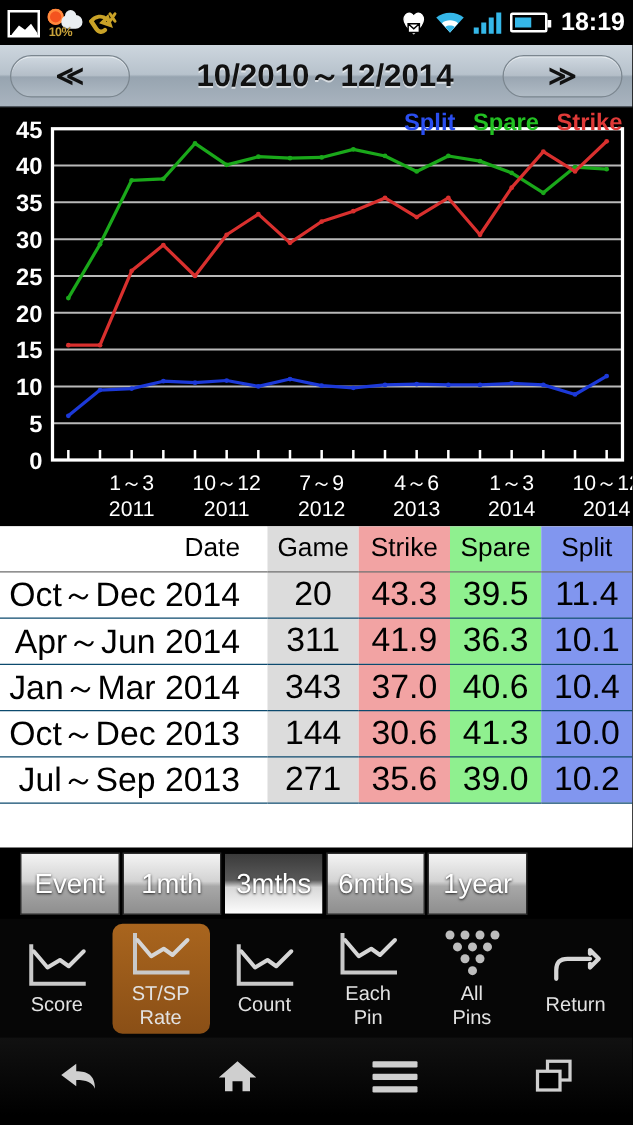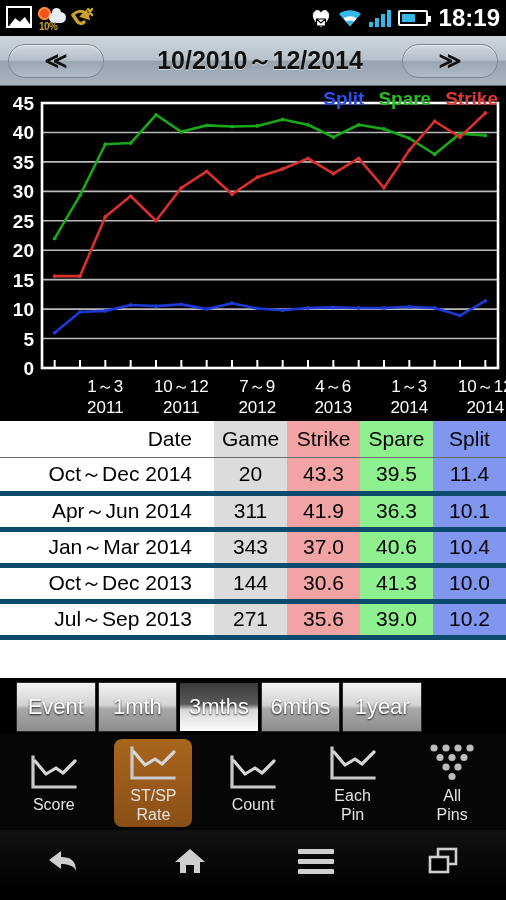--- a/index.html
+++ b/index.html
@@ -12,21 +12,21 @@
   #app { position: relative; width: 506px; height: 900px; background:#000; }
 
   
   .statusbar {
     height: 36px; width: 100%;
     background: #000;
     display: flex; align-items: center;
     padding: 0 6px;
     position: relative;
   }
-  .sb-left { display:flex; align-items:flex-start; gap:4px; }
+  .sb-left { display:flex; align-items:flex-end; gap:4px; }
   .sb-right { display:flex; align-items:center; gap:7px; margin-left:auto; }
   .ic-gallery {
     width: 26px; height: 22px; border: 2px solid #fff; background:#000;
     position: relative; overflow: hidden;
   }
   .ic-gallery::after {
     content:""; position:absolute; left:1px; bottom:0; width:22px; height:11px;
     background: #fff;
     clip-path: polygon(0% 100%, 28% 30%, 50% 62%, 72% 18%, 100% 100%);
   }
@@ -57,21 +57,21 @@
   .ic-signal i:nth-child(1){height:5px;} .ic-signal i:nth-child(2){height:9px;}
   .ic-signal i:nth-child(3){height:13px;} .ic-signal i:nth-child(4){height:17px;}
   .ic-batt {
     width:30px; height:16px; border:2px solid #fff; border-radius:2px;
     position:relative; background:#000;
   }
   .ic-batt::after {
     content:""; position:absolute; right:-5px; top:4px; width:3px; height:6px; background:#fff;
   }
   .ic-batt i { position:absolute; left:2px; top:2px; bottom:2px; width:52%; background:#35b7e8; }
-  .sb-time { color:#fff; font-size:24px; font-weight:bold; margin-left:4px; letter-spacing:0px; }
+  .sb-time { color:#fff; font-size:20px; font-weight:bold; margin-left:4px; letter-spacing:0px; }
 
   
   .titlebar {
     height: 50px; width:100%;
     background: linear-gradient(to bottom,#cdd6de 0%, #b7c2cc 48%, #97a4b0 52%, #a9b4bf 100%);
     border-bottom: 1px solid #5d666f;
     display:flex; align-items:center; padding: 0 8px; position:relative;
   }
   .navbtn {
     width: 96px; height: 34px; border-radius: 17px;
@@ -97,22 +97,22 @@
     font-size:19px; font-weight:bold;
   }
   .chartsvg { display:block; }
 
   
   .tablewrap {
     width:506px; height:257px; background:#fff; overflow:hidden; position:relative;
   }
   table.stats { width:100%; border-collapse: collapse; table-layout: fixed; }
   table.stats th, table.stats td {
-    font-size:21px; color:#000; text-align:center; height:36px;
-    border-bottom: 5px solid #0c4a6e;
+    font-size:27px; color:#000; text-align:center; height:36px;
+    border-bottom: 1px solid #0c4a6e;
     font-weight: normal;
   }
   table.stats th { font-size:21px; }
   table.stats .c-date { width: 214px; text-align:right; padding-right:22px; background:#fff; }
   table.stats .c-game  { width: 73px; background:#dcdcdc; }
   table.stats .c-strike{ width: 73px; background:#f2a3a3; }
   table.stats .c-spare { width: 73px; background:#8ff08f; }
   table.stats .c-split { width: 73px; background:#8196ef; }
   table.stats tr.head th { border-bottom: 1px solid #6d6d6d; }
 
@@ -437,20 +437,29 @@
             <circle cx="25" cy="14.5" r="3.6" fill="#bdbdbd"></circle>
             <circle cx="37" cy="14.5" r="3.6" fill="#bdbdbd"></circle>
             <circle cx="19" cy="24" r="3.6" fill="#bdbdbd"></circle>
             <circle cx="31" cy="24" r="3.6" fill="#bdbdbd"></circle>
             <circle cx="25" cy="33.5" r="3.6" fill="#bdbdbd"></circle>
           </svg>
         </div>
         <span>All</span>
         <span>Pins</span>
       </div>
+      <div class="tool">
+        <div class="glyph">
+          <svg width="46" height="38" viewBox="0 0 46 38">
+  <path d="M34 9 L34 6 L41 13 L34 20 L34 17" fill="none" stroke="#d6d6d6" stroke-width="3.4" stroke-linejoin="round" stroke-linecap="round"></path>
+  <path d="M34 13 L16 13 C9 13, 7 17, 7 22 L7 29" fill="none" stroke="#d6d6d6" stroke-width="3.4" stroke-linecap="round" stroke-linejoin="round"></path>
+</svg>
+        </div>
+        <span>Return</span>
+      </div>
     </div>
 
   <div class="androidnav">
     <div class="navicon">
       <svg width="38" height="30" viewBox="0 0 38 30">
         <path d="M17 5 L5 14 L17 23 L17 18 C25 18, 30 20, 32 25 C32 14, 26 11, 17 11 Z" fill="#cfcfcf"></path>
       </svg>
     </div>
     <div class="navicon">
       <svg width="34" height="30" viewBox="0 0 34 30">

